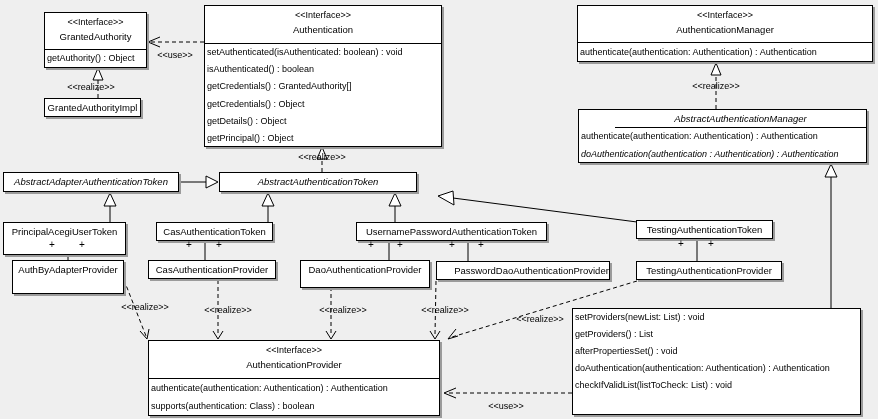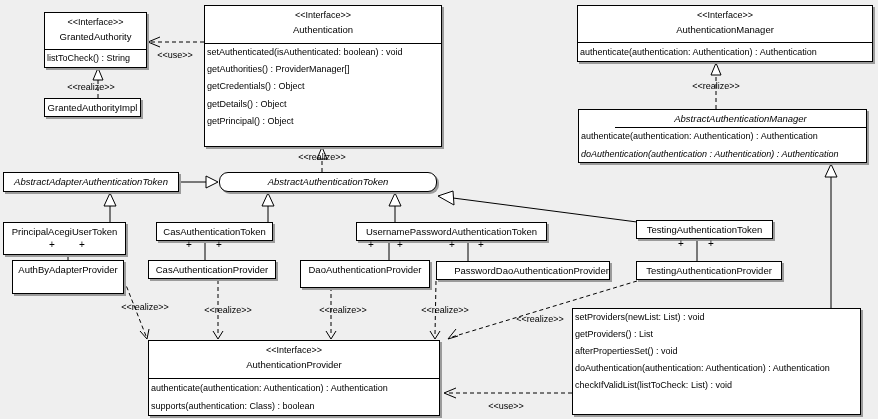--- a/index.html
+++ b/index.html
@@ -158,34 +158,35 @@
   <div class="plus" style="left:446px;top:239px;">+</div>
   <div class="plus" style="left:475px;top:239px;">+</div>
   <div class="plus" style="left:675px;top:238px;">+</div>
   <div class="plus" style="left:705px;top:238px;">+</div>
 
   <div class="cls" style="left:44px;top:12px;width:103px;height:56px;">
     <div class="hdr" style="height:36px;">
       <div class="stereo">&lt;&lt;Interface&gt;&gt;</div>
       <div class="cname">GrantedAuthority</div>
     </div>
-    <div class="m" style="line-height:17px;">listToCheck() : String</div>
+    <div class="m" style="line-height:17px;">getAuthority() : Object</div>
   </div>
 
   <div class="cls" style="left:44px;top:98px;width:97px;height:19px;">
     <div class="name-only" style="line-height:17px;">GrantedAuthorityImpl</div>
   </div>
 
   <div class="cls" style="left:204px;top:5px;width:238px;height:142px;">
     <div class="hdr" style="height:37px;">
       <div class="stereo">&lt;&lt;Interface&gt;&gt;</div>
       <div class="cname">Authentication</div>
     </div>
     <div class="m" style="line-height:17.2px;">setAuthenticated(isAuthenticated: boolean) : void</div>
-    <div class="m" style="line-height:17.2px;">getAuthorities() : ProviderManager[]</div>
+    <div class="m" style="line-height:17.2px;">isAuthenticated() : boolean</div>
+    <div class="m" style="line-height:17.2px;">getCredentials() : GrantedAuthority[]</div>
     <div class="m" style="line-height:17.2px;">getCredentials() : Object</div>
     <div class="m" style="line-height:17.2px;">getDetails() : Object</div>
     <div class="m" style="line-height:17.2px;">getPrincipal() : Object</div>
   </div>
 
   <div class="cls" style="left:577px;top:5px;width:296px;height:57px;">
     <div class="hdr" style="height:36px;">
       <div class="stereo">&lt;&lt;Interface&gt;&gt;</div>
       <div class="cname">AuthenticationManager</div>
     </div>
@@ -195,21 +196,21 @@
   <div class="cls" style="left:578px;top:109px;width:289px;height:54px;">
     <div class="hdr name-only it" style="height:17px;line-height:17px;margin-left:36px;">AbstractAuthenticationManager</div>
     <div class="m" style="line-height:17.5px;">authenticate(authentication: Authentication) : Authentication</div>
     <div class="m it" style="line-height:17.5px;">doAuthentication(authentication : Authentication) : Authentication</div>
   </div>
 
   <div class="cls" style="left:3px;top:172px;width:176px;height:20px;">
     <div class="name-only it" style="line-height:18px;">AbstractAdapterAuthenticationToken</div>
   </div>
 
-  <div class="cls" style="left:219px;top:172px;width:218px;height:20px;border-radius:9px;">
+  <div class="cls" style="left:219px;top:172px;width:198px;height:20px;">
     <div class="name-only it" style="line-height:18px;">AbstractAuthenticationToken</div>
   </div>
 
   <div class="cls" style="left:3px;top:222px;width:123px;height:33px;">
     <div class="name-only" style="line-height:17px;">PrincipalAcegiUserToken</div>
   </div>
 
   <div class="cls" style="left:156px;top:222px;width:117px;height:19px;">
     <div class="name-only" style="line-height:17px;">CasAuthenticationToken</div>
   </div>

